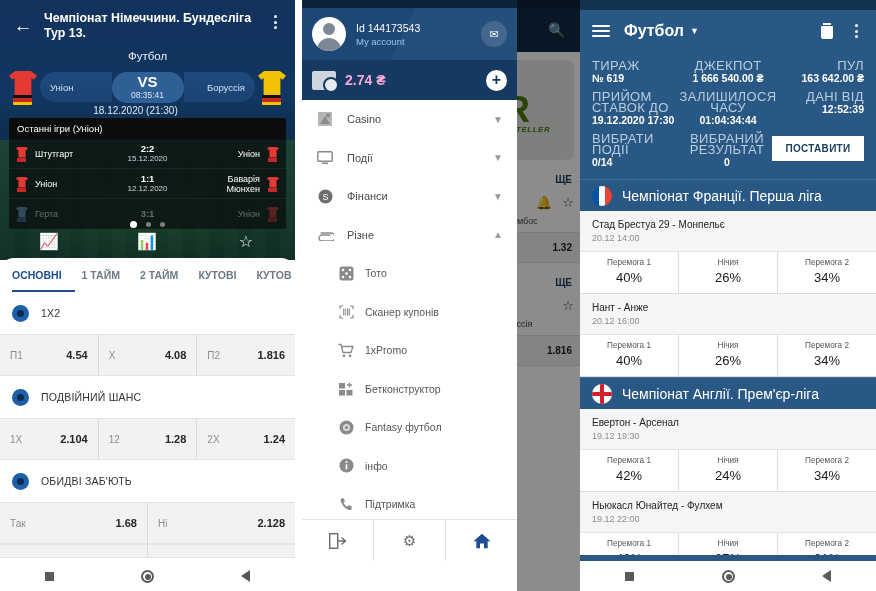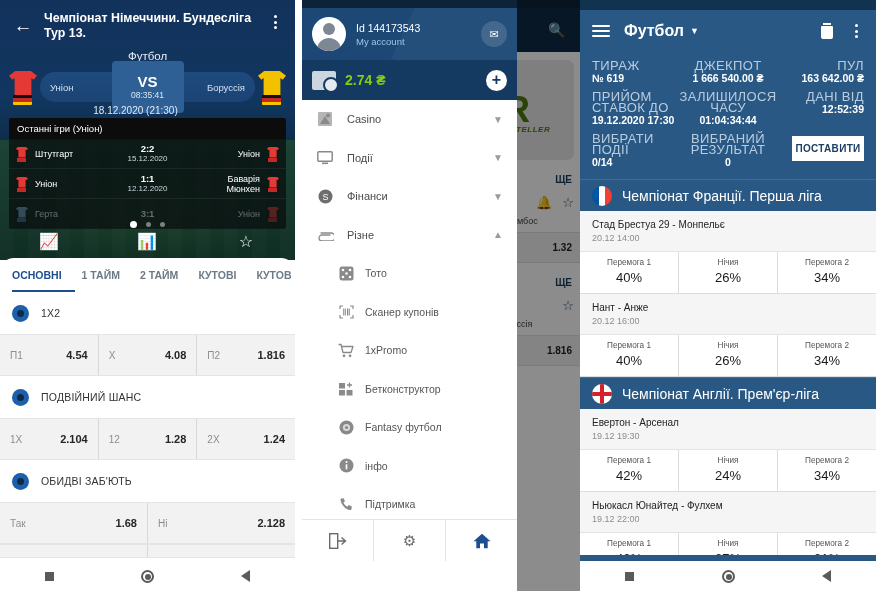--- a/index.html
+++ b/index.html
@@ -41,21 +41,21 @@
     background:var(--c); clip-path:polygon(0% 18%,22% 0%,78% 0%,100% 18%,88% 34%,80% 27%,80% 100%,20% 100%,20% 27%,12% 34%);
   }
   .jersey .flag{ position:absolute; left:7px; bottom:0; width:19px; height:10px; border-radius:1px; overflow:hidden; display:flex; flex-direction:column;}
   .jersey .flag span{ flex:1; display:block;}
   .teamband {
     flex:1; height:30px; background:linear-gradient(#1e4a7e,#1b4474); display:flex; align-items:center;
     color:#cfe0f0; font-size:9.5px;
   }
   .teamband.l { justify-content:flex-start; padding-left:10px; border-radius:15px 0 0 15px; }
   .teamband.r { justify-content:flex-end; padding-right:10px; border-radius:0 15px 15px 0; }
-  .vsbox { width:72px; flex:0 0 72px; height:52px; background:#2e6096; border-radius:4px; display:flex; flex-direction:column; align-items:center; justify-content:center; }
+  .vsbox { width:72px; flex:0 0 72px; height:31px; background:#2e6096; border-radius:15px; display:flex; flex-direction:column; align-items:center; justify-content:center; }
   .vsbox .vs{ color:#fff; font-size:15px; font-weight:bold; line-height:16px;}
   .vsbox .tm{ color:#dae7f3; font-size:8.5px; line-height:11px;}
   .datetime{ position:absolute; top:105px; width:271px; text-align:center; color:#e2eaf3; font-size:10px; z-index:4;}
 
   .lastgames { position:absolute; left:9px; top:118px; width:277px; z-index:4; border-radius:2px; overflow:hidden;}
   .lg-head { background:#0c0c0c; color:#fff; font-size:9.5px; padding:5px 8px; }
   .lg-body { background:rgba(8,12,14,.72); }
   .lg-row { display:flex; align-items:center; height:30px; padding:0 6px; border-bottom:1px solid rgba(255,255,255,.06);}
   .lg-row.fade { opacity:.35; }
   .lg-badge{ width:14px; flex:0 0 14px; height:16px; position:relative;}
@@ -98,21 +98,21 @@
   .avatar{ width:34px; height:34px; border-radius:50%; background:#fff; position:relative; flex:0 0 34px; overflow:hidden;}
   .avatar:before{ content:""; position:absolute; left:11px; top:6px; width:12px; height:12px; border-radius:50%; background:#7d8894;}
   .avatar:after{ content:""; position:absolute; left:5px; top:21px; width:24px; height:17px; border-radius:12px 12px 0 0; background:#7d8894;}
   .acct-txt{ flex:1; padding-left:10px; z-index:1;}
   .acct-id{ color:#fff; font-size:10.5px; line-height:14px;}
   .acct-sub{ color:#9ec5e8; font-size:9.5px; line-height:13px;}
   .mail-btn{ width:26px; height:26px; border-radius:50%; background:rgba(255,255,255,.14); display:flex; align-items:center; justify-content:center; color:#fff; font-size:11px; z-index:1;}
   .p2-bal{ height:40px; background:#143a61; display:flex; align-items:center; padding:0 10px; gap:9px;}
   .wallet{ width:24px; height:19px; background:#cdd6de; border-radius:2px; position:relative; flex:0 0 24px;}
   .wallet:after{ content:""; position:absolute; right:-3px; bottom:-3px; width:12px; height:12px; border-radius:50%; background:#e6ebf0; border:2px solid #143a61;}
-  .bal-amt{ flex:1; color:#84cc16; font-size:14px; font-weight:bold;}
+  .bal-amt{ flex:1; color:#f9a8d4; font-size:14px; font-weight:bold;}
   .plus-btn{ width:21px; height:21px; border-radius:50%; background:#fff; color:#143a61; display:flex; align-items:center; justify-content:center; font-size:16px; line-height:16px; font-weight:bold;}
   .m-item{ display:flex; align-items:center; height:38.5px; padding:0 14px; gap:13px;}
   .m-ico{ width:18px; flex:0 0 18px; height:18px; color:#8a8a8a; display:flex; align-items:center; justify-content:center;}
   .m-lab{ flex:1; font-size:11px; color:#4a4a4a;}
   .chev{ color:#9a9a9a; font-size:10px;}
   .m-sub{ display:flex; align-items:center; height:38.5px; padding:0 14px 0 36px; gap:11px;}
   .m-sub .m-ico{ width:16px; flex:0 0 16px; height:16px;}
   .m-sub .m-lab{ font-size:10.5px; color:#555;}
   .p2-foot{ position:absolute; left:0; bottom:30px; width:215px; height:42px; background:#fff; border-top:1px solid #e3e3e3; display:flex;}
   .p2-foot div{ flex:1; display:flex; align-items:center; justify-content:center; font-size:15px; color:#6b6b6b; border-right:1px solid #e3e3e3;}
@@ -146,21 +146,21 @@
   .kebab2{ display:flex; flex-direction:column; gap:2.5px; align-items:center; width:16px; flex:0 0 16px;}
   .kebab2 i{ width:3px; height:3px; border-radius:50%; background:#fff; display:block;}
 
   .p3-info{ background:#2a5884; padding:2px 12px 10px 12px;}
   .info-row{ display:flex; margin-top:6px;}
   .info-cell{ flex:1;}
   .info-cell.c{ text-align:center;}
   .info-cell.r{ text-align:right;}
   .info-k{ font-size:13px; color:#b8cde0; letter-spacing:.35px; line-height:11px; text-transform:uppercase;}
   .info-v{ font-size:10.5px; color:#fff; font-weight:bold; line-height:14px;}
-  .bet-btn{ background:#fff; color:#1c3f63; font-size:10px; font-weight:bold; padding:7px 0; text-align:center; width:72px; float:right; letter-spacing:.3px;}
+  .bet-btn{ background:#fff; color:#1c3f63; font-size:10px; font-weight:bold; padding:7px 0; text-align:center; width:92px; float:right; letter-spacing:.3px;}
 
   .lg-title{ background:#2a5884; height:32px; display:flex; align-items:center; padding:0 12px; gap:10px; border-top:1px solid rgba(255,255,255,.12);}
   .flagc{ width:20px; height:20px; border-radius:50%; overflow:hidden; flex:0 0 20px; display:flex; position:relative;}
   .flagc span{ flex:1;}
   .flag-en{ background:#fff;}
   .flag-en:before{ content:""; position:absolute; left:8px; top:0; width:4px; height:20px; background:#d4202a;}
   .flag-en:after{ content:""; position:absolute; left:0; top:8px; width:20px; height:4px; background:#d4202a;}
   .lg-name3{ color:#fff; font-size:14px;}
   .ev{ background:#f5f5f5; padding:7px 12px 6px 12px; border-bottom:1px solid #e4e4e4;}
   .ev-t{ font-size:10px; color:#232323; line-height:14px;}

